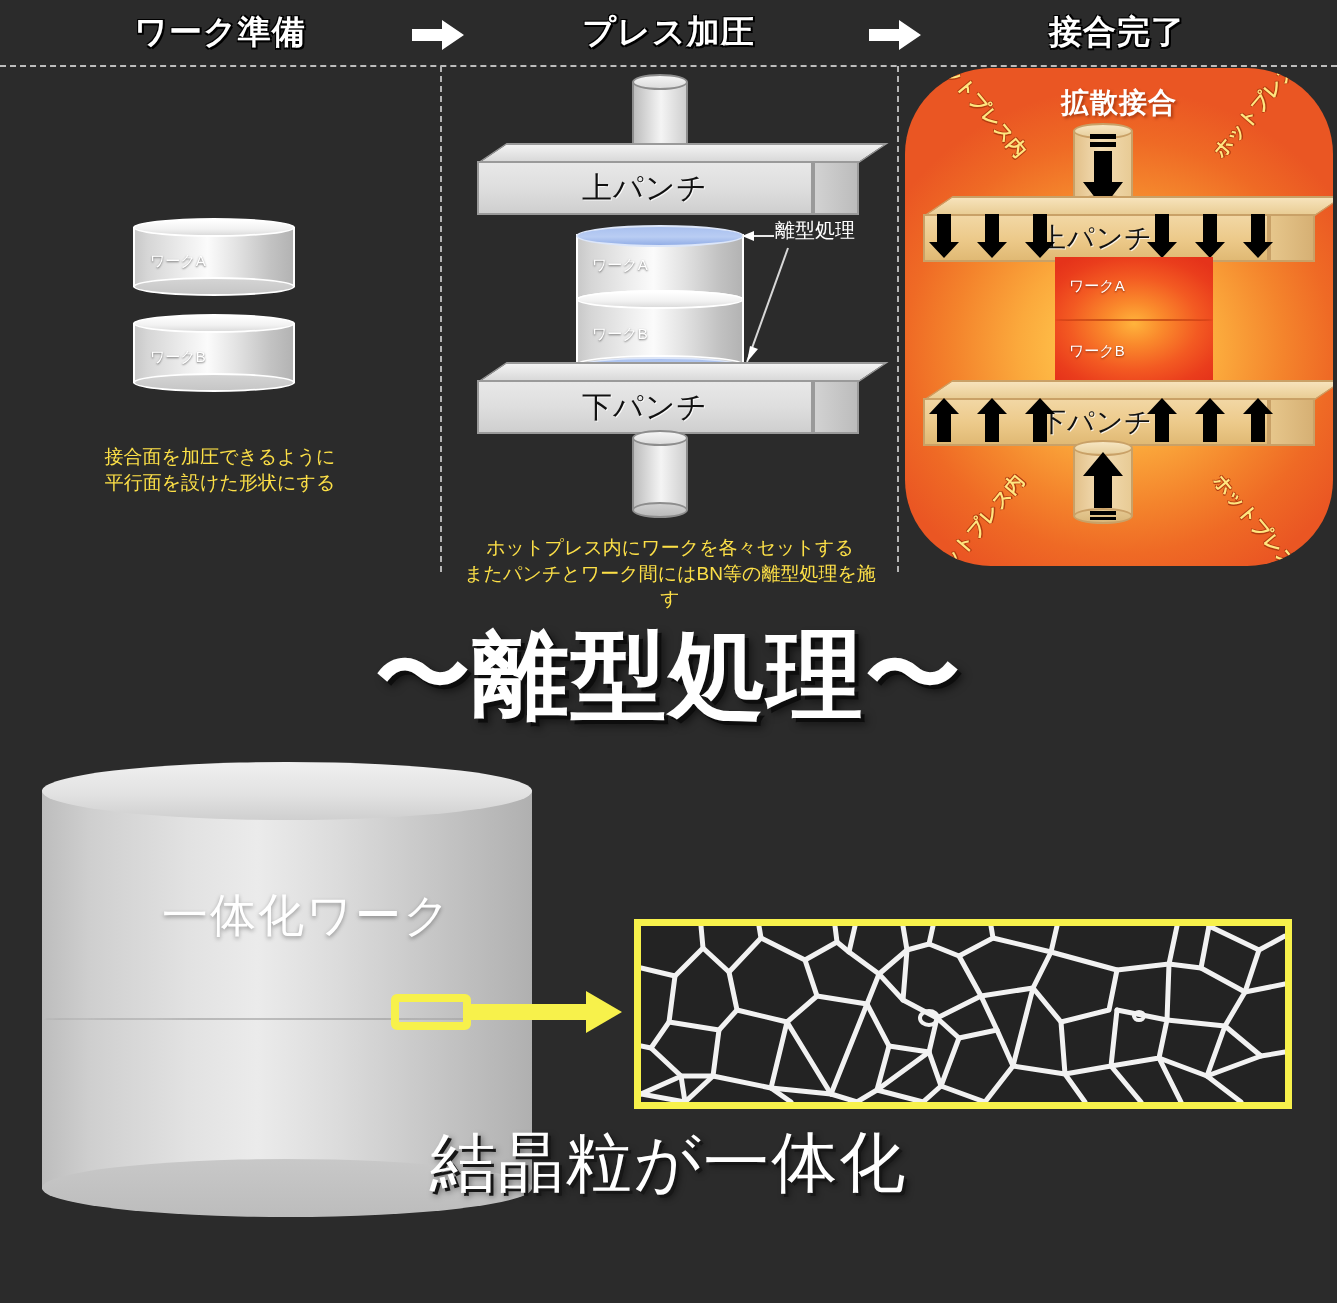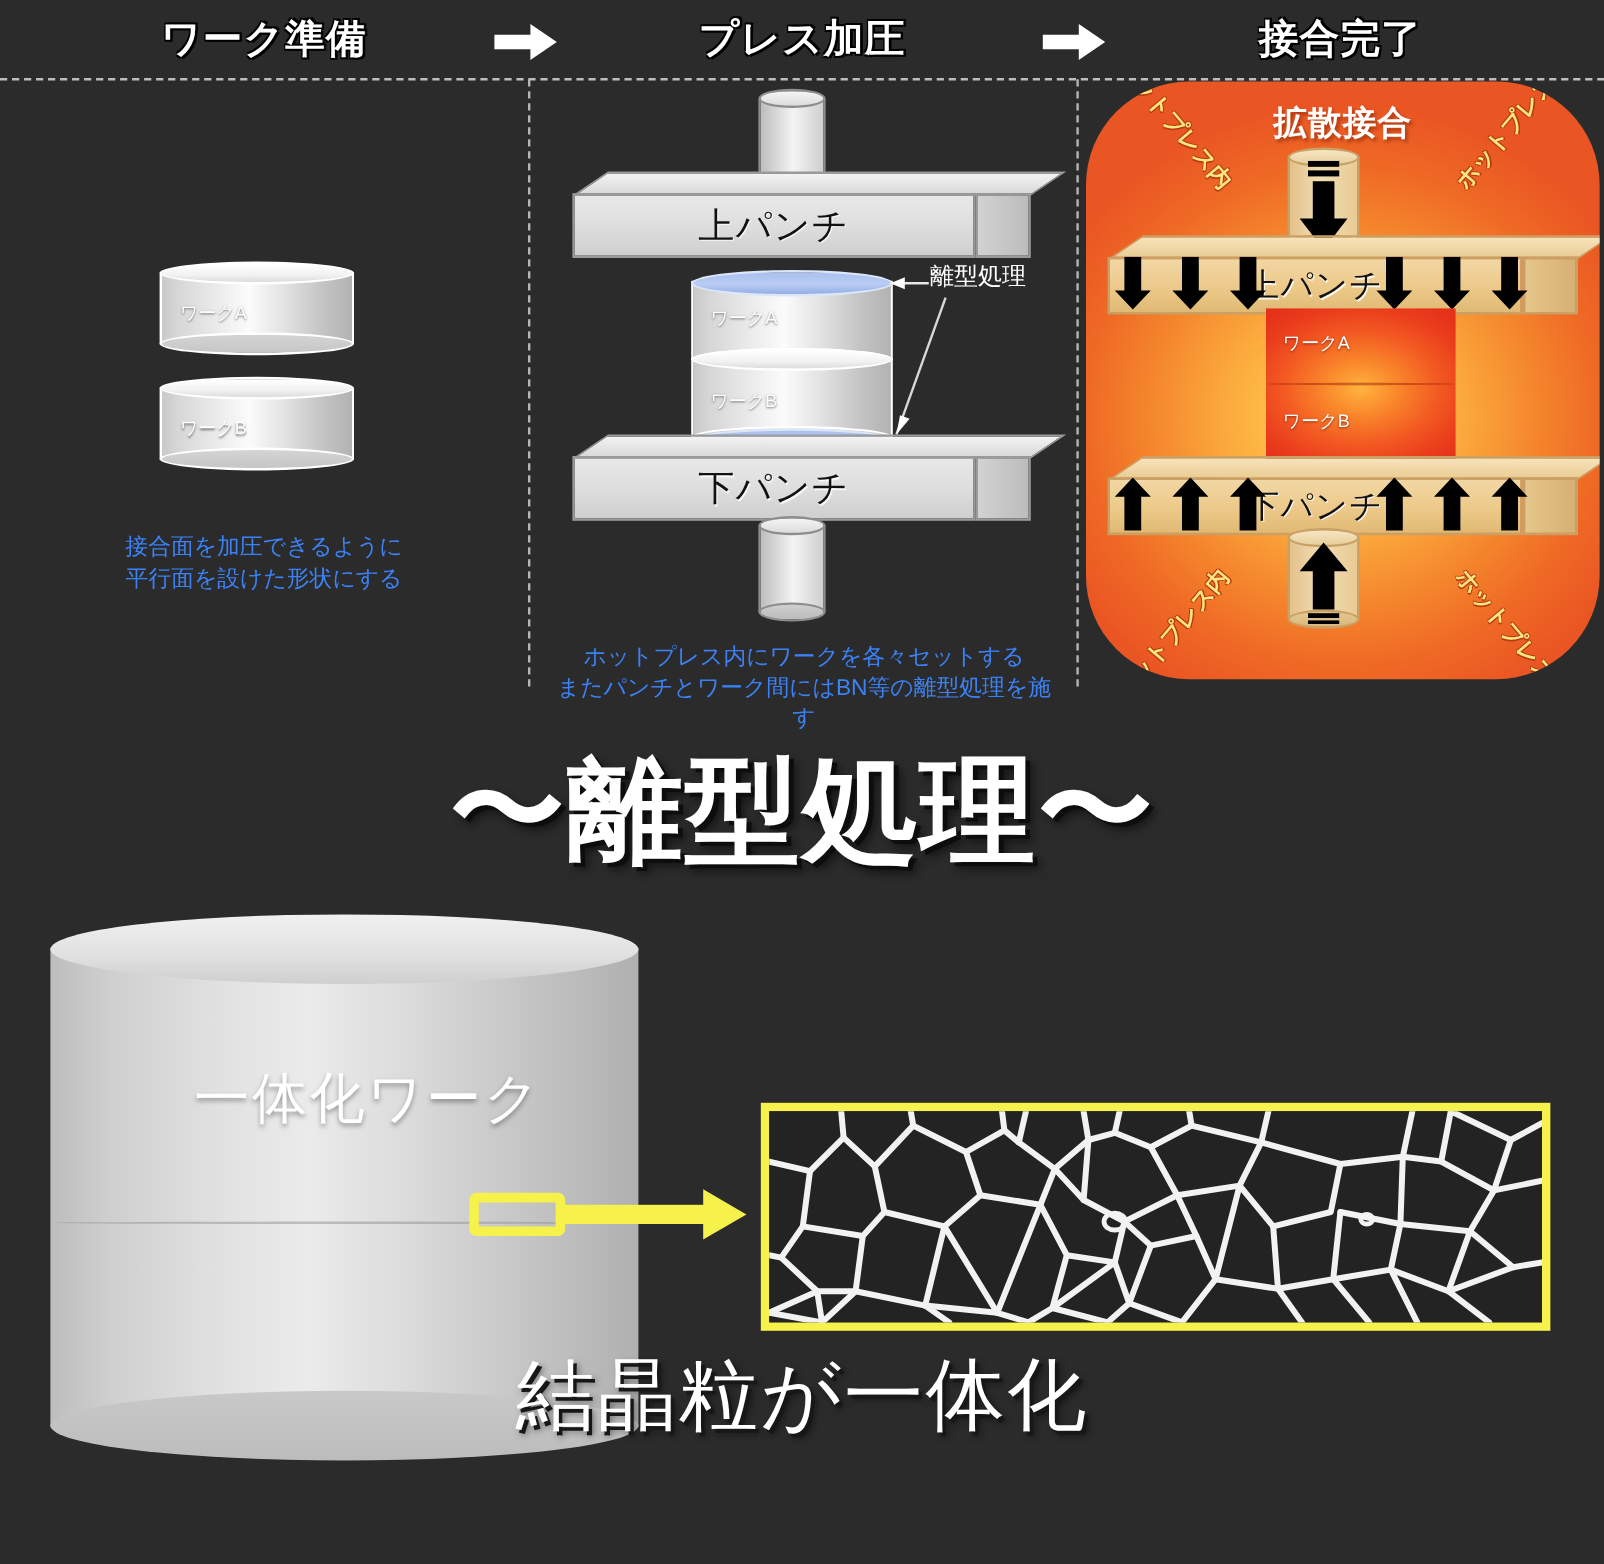--- a/index.html
+++ b/index.html
@@ -52,21 +52,21 @@
     background:linear-gradient(180deg,#d4d4d4 0%,#c6c6c6 100%);
     border:2px solid #ffffff;box-sizing:border-box;
   }
   .cyl-label{
     position:absolute;color:#ffffff;font-size:15px;white-space:nowrap;
     text-shadow:0 1px 2px rgba(0,0,0,.55);
   }
 
   
   .caption{
-    position:absolute;color:#3b82f6;font-size:19px;line-height:1.35;
+    position:absolute;color:#fde047;font-size:19px;line-height:1.35;
     text-align:center;white-space:pre-line;
   }
 
   
   .punch{position:absolute;}
   .punch .face{
     position:absolute;left:0;top:18px;width:calc(100% - 46px);height:calc(100% - 18px);
     background:linear-gradient(180deg,#e8e8e8 0%,#dedede 50%,#cfcfcf 100%);
     border:2px solid #9a9a9a;box-sizing:border-box;
   }

